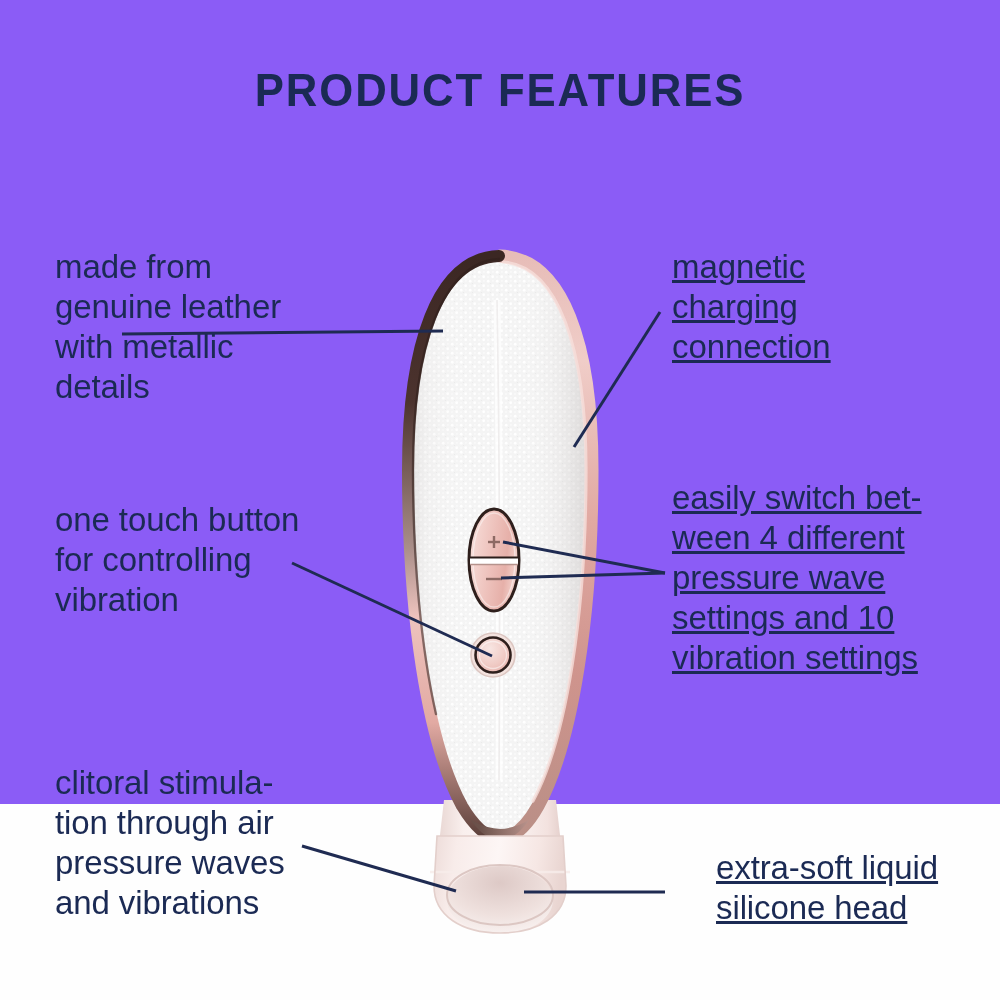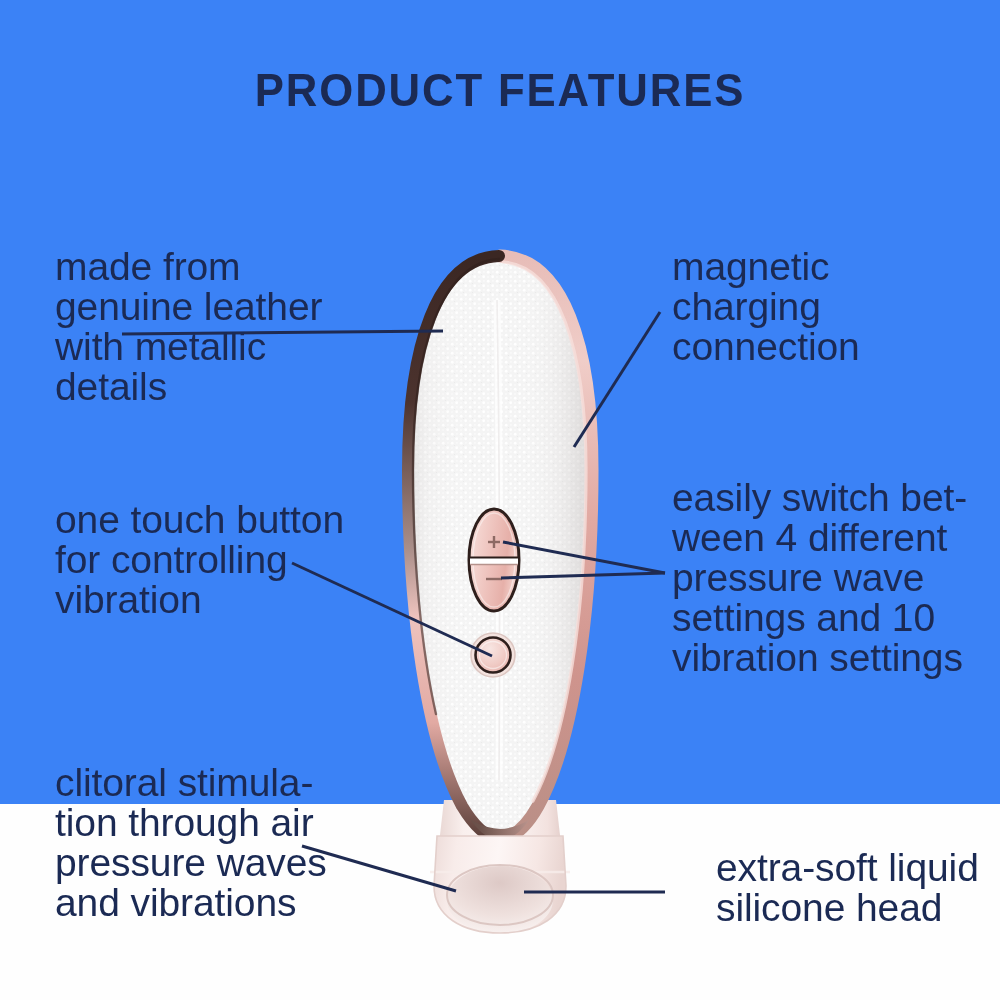--- a/index.html
+++ b/index.html
@@ -12,21 +12,21 @@
     background: #fefefe;
     font-family: "Liberation Sans", sans-serif;
     overflow: hidden;
     position: relative;
   }
   #root {
     position: absolute;
     left: 0; top: 0;
     width: 1000px;
     height: 804px;
-    background: #3b82f6;
+    background: #8b5cf6;
   }
 
   
   #page-title {
     position: absolute;
     left: 0;
     top: 62px;
     width: 1000px;
     text-align: center;
     font-family: "Liberation Sans", sans-serif;
@@ -37,28 +37,28 @@
     transform: scaleX(0.93);
     transform-origin: 50% 50%;
     white-space: nowrap;
   }
 
   
   .callout {
     position: absolute;
     color: #1b2a54;
     font-family: "Liberation Sans", sans-serif;
-    font-size: 39px;
+    font-size: 33px;
     line-height: 40px;
     font-weight: normal;
     letter-spacing: -0.1px;
     white-space: pre-line;
   }
   .callout-left  { text-align: left; }
-  .callout-right { text-align: left; }
+  .callout-right { text-align: left; text-decoration: underline; }
 
   #callout-leather   { left: 55px;  top: 247px; width: 300px; }
   #callout-button    { left: 55px;  top: 500px; width: 310px; }
   #callout-clitoral  { left: 55px;  top: 763px; width: 300px; }
   #callout-magnetic  { left: 672px; top: 247px; width: 300px; }
   #callout-settings  { left: 672px; top: 478px; width: 300px; }
   #callout-silicone  { left: 676px; top: 848px; width: 300px; margin-left: 40px; }
 
   
   #art {

